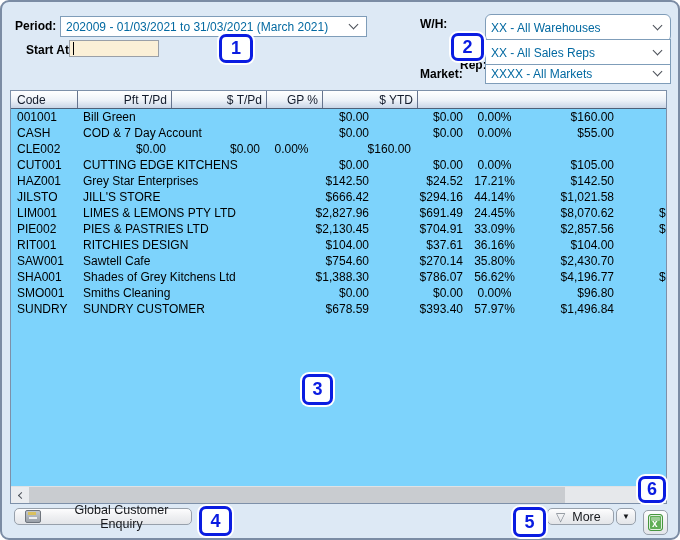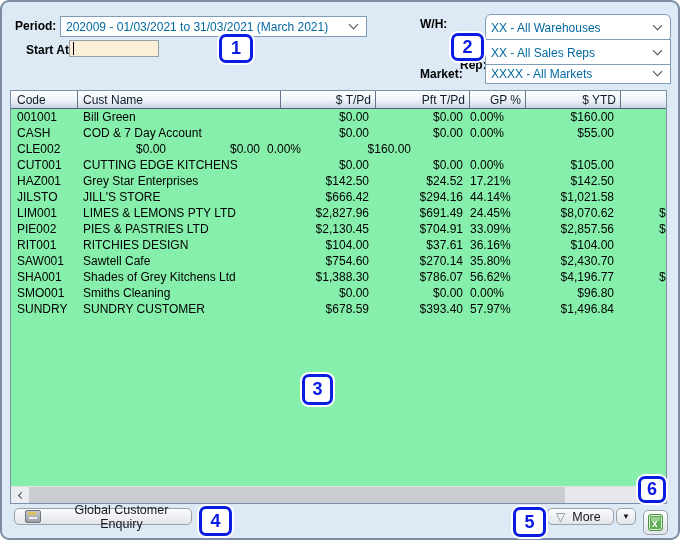--- a/index.html
+++ b/index.html
@@ -28,29 +28,29 @@
              border:1px solid #9aa0a8; font-size:12px; padding-left:4px; color:#000; }
   .caret { position:absolute; left:71px; top:40px; width:1px; height:13px; background:#000; }
 
   
   .table { position:absolute; left:8px; top:88px; width:657px; height:414px;
            border:1px solid #7d90a9; background:#fff; display:flex; flex-direction:column; overflow:hidden; }
   .thead { display:flex; height:18px; flex:0 0 18px; background:linear-gradient(#ffffff, #edf2f8 55%, #c9d5e6);
            border-bottom:1px solid #4f6078; }
   .th { font-size:12px; color:#141c2c; display:flex; align-items:center; border-right:1px solid #66748e; height:100%; }
   .th:last-child { border-right:none; }
-  .tbody { flex:1 1 auto; overflow:hidden; background:#86efac; }
+  .tbody { flex:1 1 auto; overflow:hidden; background:#7dd3fc; }
   .trow { display:flex; height:16px; align-items:center; }
   .td { font-size:12px; color:#000; white-space:nowrap; overflow:hidden; }
 
   .c0 { width:67px;  padding-left:6px; }
   .c1 { width:203px; padding-left:5px; }
   .c2 { width:95px;  justify-content:flex-end; text-align:right; padding-right:7px; }
   .c3 { width:94px;  justify-content:flex-end; text-align:right; padding-right:7px; }
-  .c4 { width:56px;  justify-content:flex-end; text-align:left; padding-right:7px; }
+  .c4 { width:56px;  justify-content:flex-end; text-align:center; padding-right:7px; }
   .c5 { width:95px;  justify-content:flex-end; text-align:right; padding-right:7px; }
   .c6 { width:45px;  padding-left:38px; }
   .th.c2,.th.c3,.th.c4,.th.c5 { padding-right:4px; }
 
   
   .hscroll { flex:0 0 17px; height:17px; background:#e6e8eb; position:relative; border-top:1px solid #dfe2e5; }
   .sb-left { position:absolute; left:0; top:0; width:18px; height:17px; background:#eaecef; display:flex;
              align-items:center; justify-content:center; }
   .sb-left .chev-l { width:5px; height:5px; border-right:1.5px solid #4a4f57; border-bottom:1.5px solid #4a4f57;
                      transform:rotate(135deg); margin-left:2px; }
@@ -120,23 +120,22 @@
 
     <span class="lbl lbl-market">Market:</span>
     <div class="combo combo-market">
       <span>XXXX - All Markets</span>
       <span class="chev"></span>
     </div>
 
     <div class="table">
       <div class="thead">
           <div class="th c0">Code</div>
-          <div class="th c1">Cust Name</div>
+          <div class="th c3">Pft T/Pd</div>
           <div class="th c2">$ T/Pd</div>
-          <div class="th c3">Pft T/Pd</div>
           <div class="th c4">GP %</div>
           <div class="th c5">$ YTD</div>
           <div class="th c6"></div>
         </div>
       <div class="tbody">
           <div class="trow">
             <div class="td c0">001001</div>
             <div class="td c1">Bill Green</div>
             <div class="td c2">$0.00</div>
             <div class="td c3">$0.00</div>

